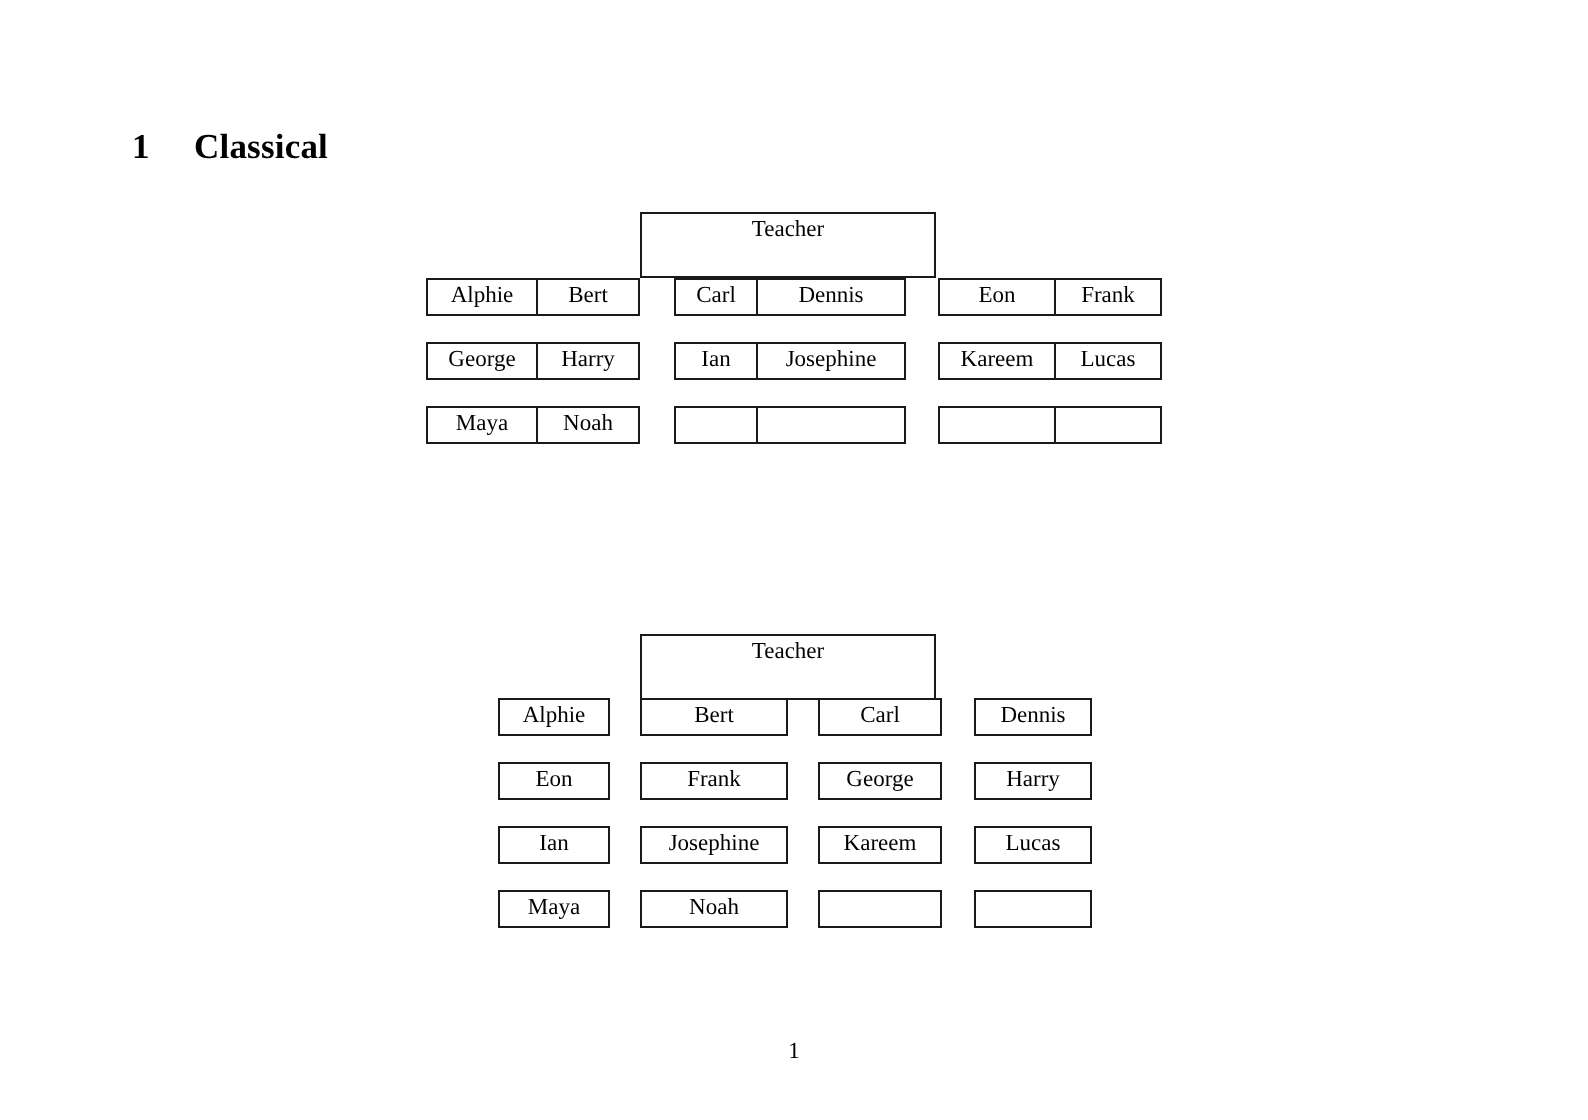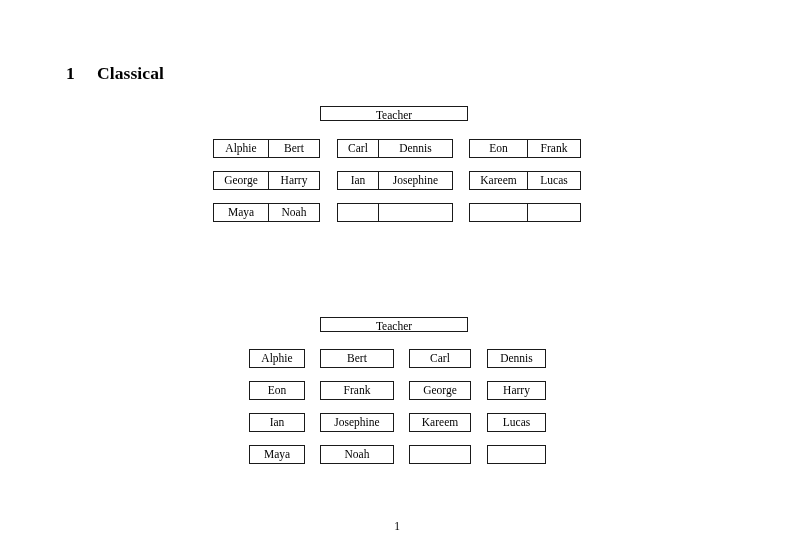--- a/index.html
+++ b/index.html
@@ -40,21 +40,21 @@
   }
 
   #heading-classical   { left: 66px; top: 63px; }
   #heading-distributed { left: 66px; top: 274px; }
 
   
   .teacher-box {
     position: absolute;
     box-sizing: border-box;
     border: 1px solid #1a1a1a;
-    height: 15px;
+    height: 33px;
     line-height: 17px;
     text-align: center;
     font-size: 11.5px;
     background: #ffffff;
   }
 
   
   .group {
     position: absolute;
   }

